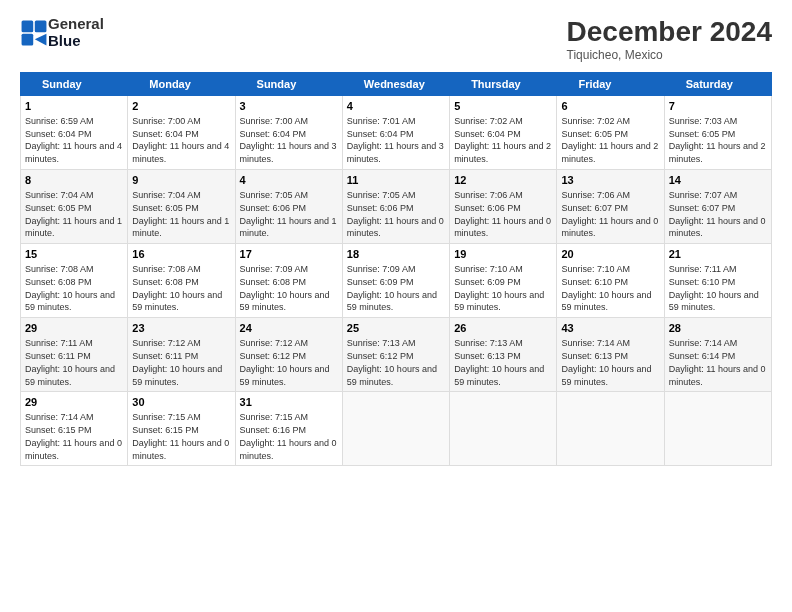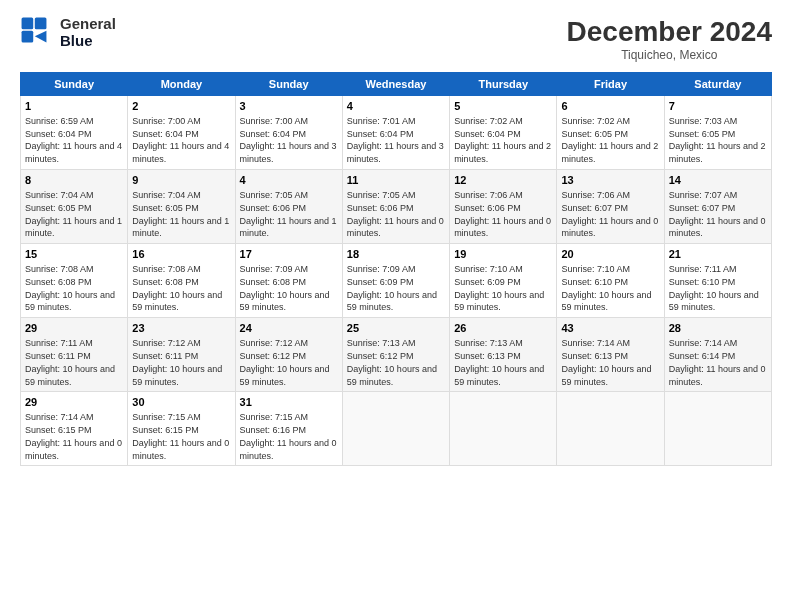--- a/index.html
+++ b/index.html
@@ -17,56 +17,56 @@
       background: #fff;
     }
     .header {
       display: flex;
       justify-content: space-between;
       align-items: flex-start;
       margin-bottom: 10px;
     }
     .logo {
       display: flex;
-      align-items: flex-start;
-      gap: 12px;
+      align-items: center;
+      gap: 0;
     }
     .logo-text {
       font-size: 15px;
       font-weight: bold;
       color: #333;
       line-height: 1.1;
     }
     .logo-icon {
       width: 28px;
       height: 28px;
     }
     .title-block {
-      text-align: center;
+      text-align: left;
     }
     .main-title {
       font-size: 28px;
       font-weight: bold;
       color: #333;
     }
     .subtitle {
       font-size: 12px;
       color: #555;
     }
     table {
       width: 100%;
       border-collapse: collapse;
       table-layout: fixed;
       font-size: 9.5px;
     }
     thead th {
       background: #1565c0;
       color: #fff;
       padding: 5px 21px;
-      text-align: center;
+      text-align: left;
       font-size: 11px;
       font-weight: bold;
       border: 1px solid #1565c0;
     }
     td {
       border: 1px solid #ddd;
       padding: 3px 4px;
       vertical-align: top;
       background: #fff;
       line-height: 1.35;

